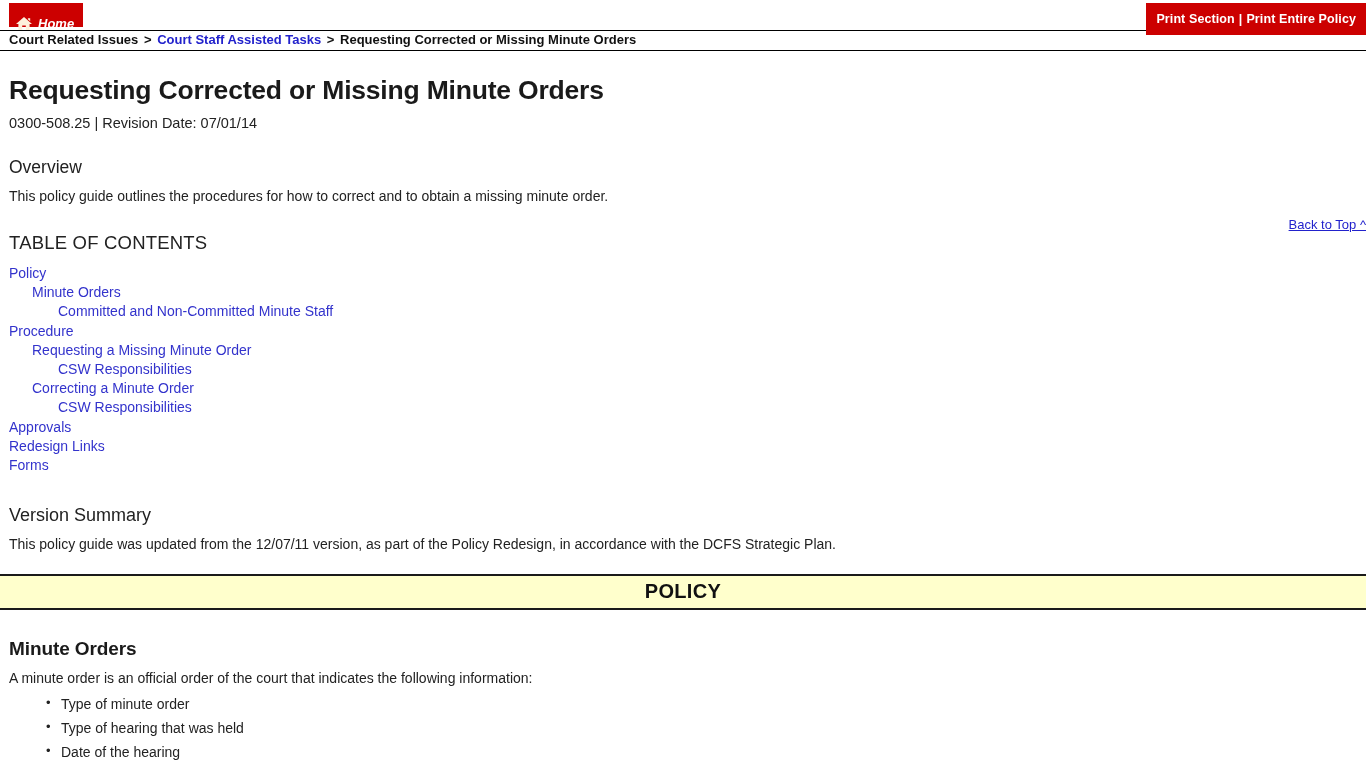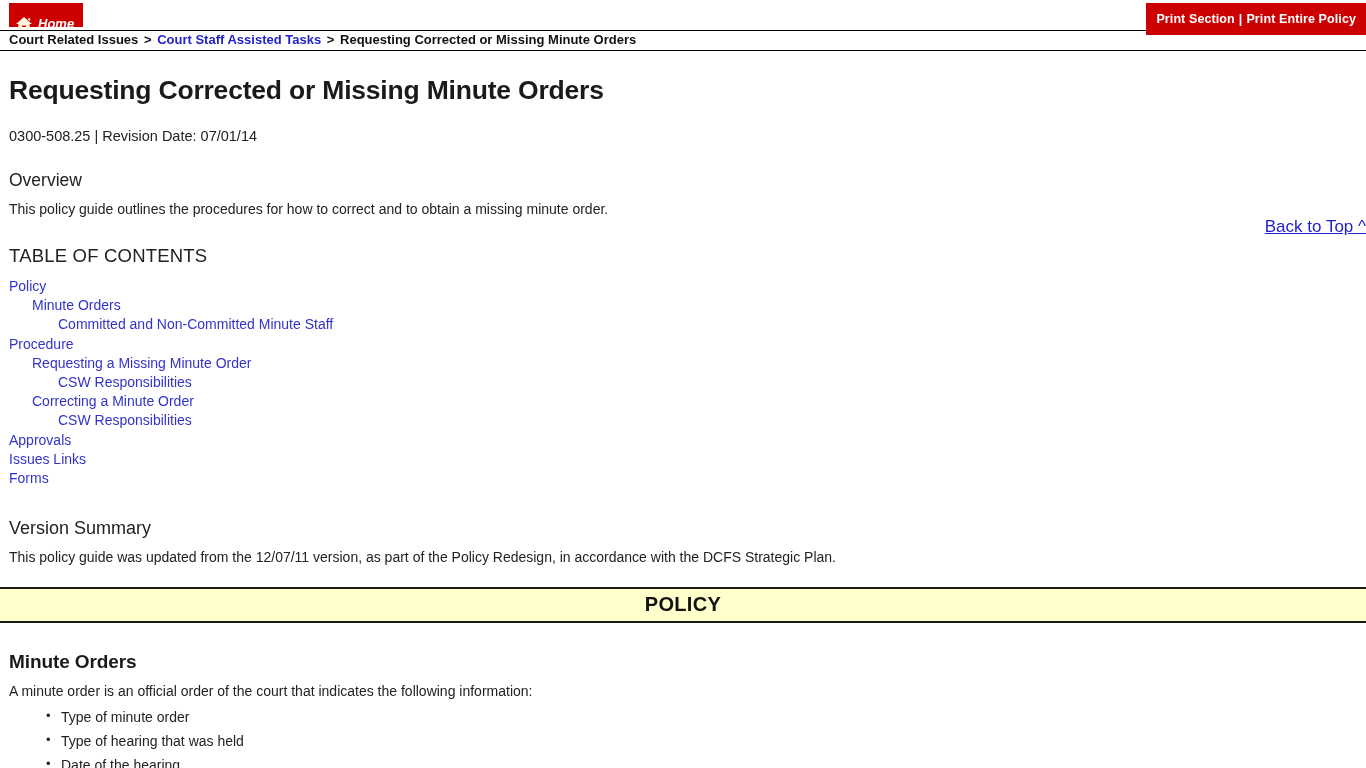--- a/index.html
+++ b/index.html
@@ -92,21 +92,21 @@
   h1.page-title {
     font-size: 26.5px;
     font-weight: bold;
     margin: 24px 0 0 0;
     letter-spacing: -0.2px;
     color: #1a1a1a;
     font-family: "Liberation Sans", sans-serif;
   }
   .doc-meta {
     font-size: 14.5px;
-    margin-top: 22px;
+    margin-top: 9px;
     color: #222222;
   }
   h2.section-head {
     font-size: 17.5px;
     font-weight: normal;
     margin: 26px 0 0 0;
     color: #222222;
   }
   .para {
     font-size: 14px;
@@ -183,21 +183,21 @@
     left: 0;
     top: -1px;
     font-size: 13px;
     color: #222222;
   }
 
   .back-to-top {
     position: absolute;
     right: 0px;
     top: 142px;
-    font-size: 17px;
+    font-size: 13px;
     color: #2222cc;
     text-decoration: underline;
     cursor: pointer;
     white-space: nowrap;
   }
 </style>
 </head>
 <body>
 
 <div class="topbar">
@@ -244,21 +244,21 @@
   <div class="toc" id="toc-list">
       <div class="toc-item lvl1">Policy</div>
       <div class="toc-item lvl2">Minute Orders</div>
       <div class="toc-item lvl3">Committed and Non-Committed Minute Staff</div>
       <div class="toc-item lvl1">Procedure</div>
       <div class="toc-item lvl2">Requesting a Missing Minute Order</div>
       <div class="toc-item lvl3">CSW Responsibilities</div>
       <div class="toc-item lvl2">Correcting a Minute Order</div>
       <div class="toc-item lvl3">CSW Responsibilities</div>
       <div class="toc-item lvl1">Approvals</div>
-      <div class="toc-item lvl1">Issues Links</div>
+      <div class="toc-item lvl1">Redesign Links</div>
       <div class="toc-item lvl1">Forms</div>
     </div>
 
   <h2 class="version-head">Version Summary</h2>
   <div class="para">This policy guide was updated from the 12/07/11 version, as part of the Policy Redesign, in accordance with the DCFS Strategic Plan.</div>
 
   <div class="policy-banner-wrap">
     <div class="policy-banner">POLICY</div>
   </div>
 

